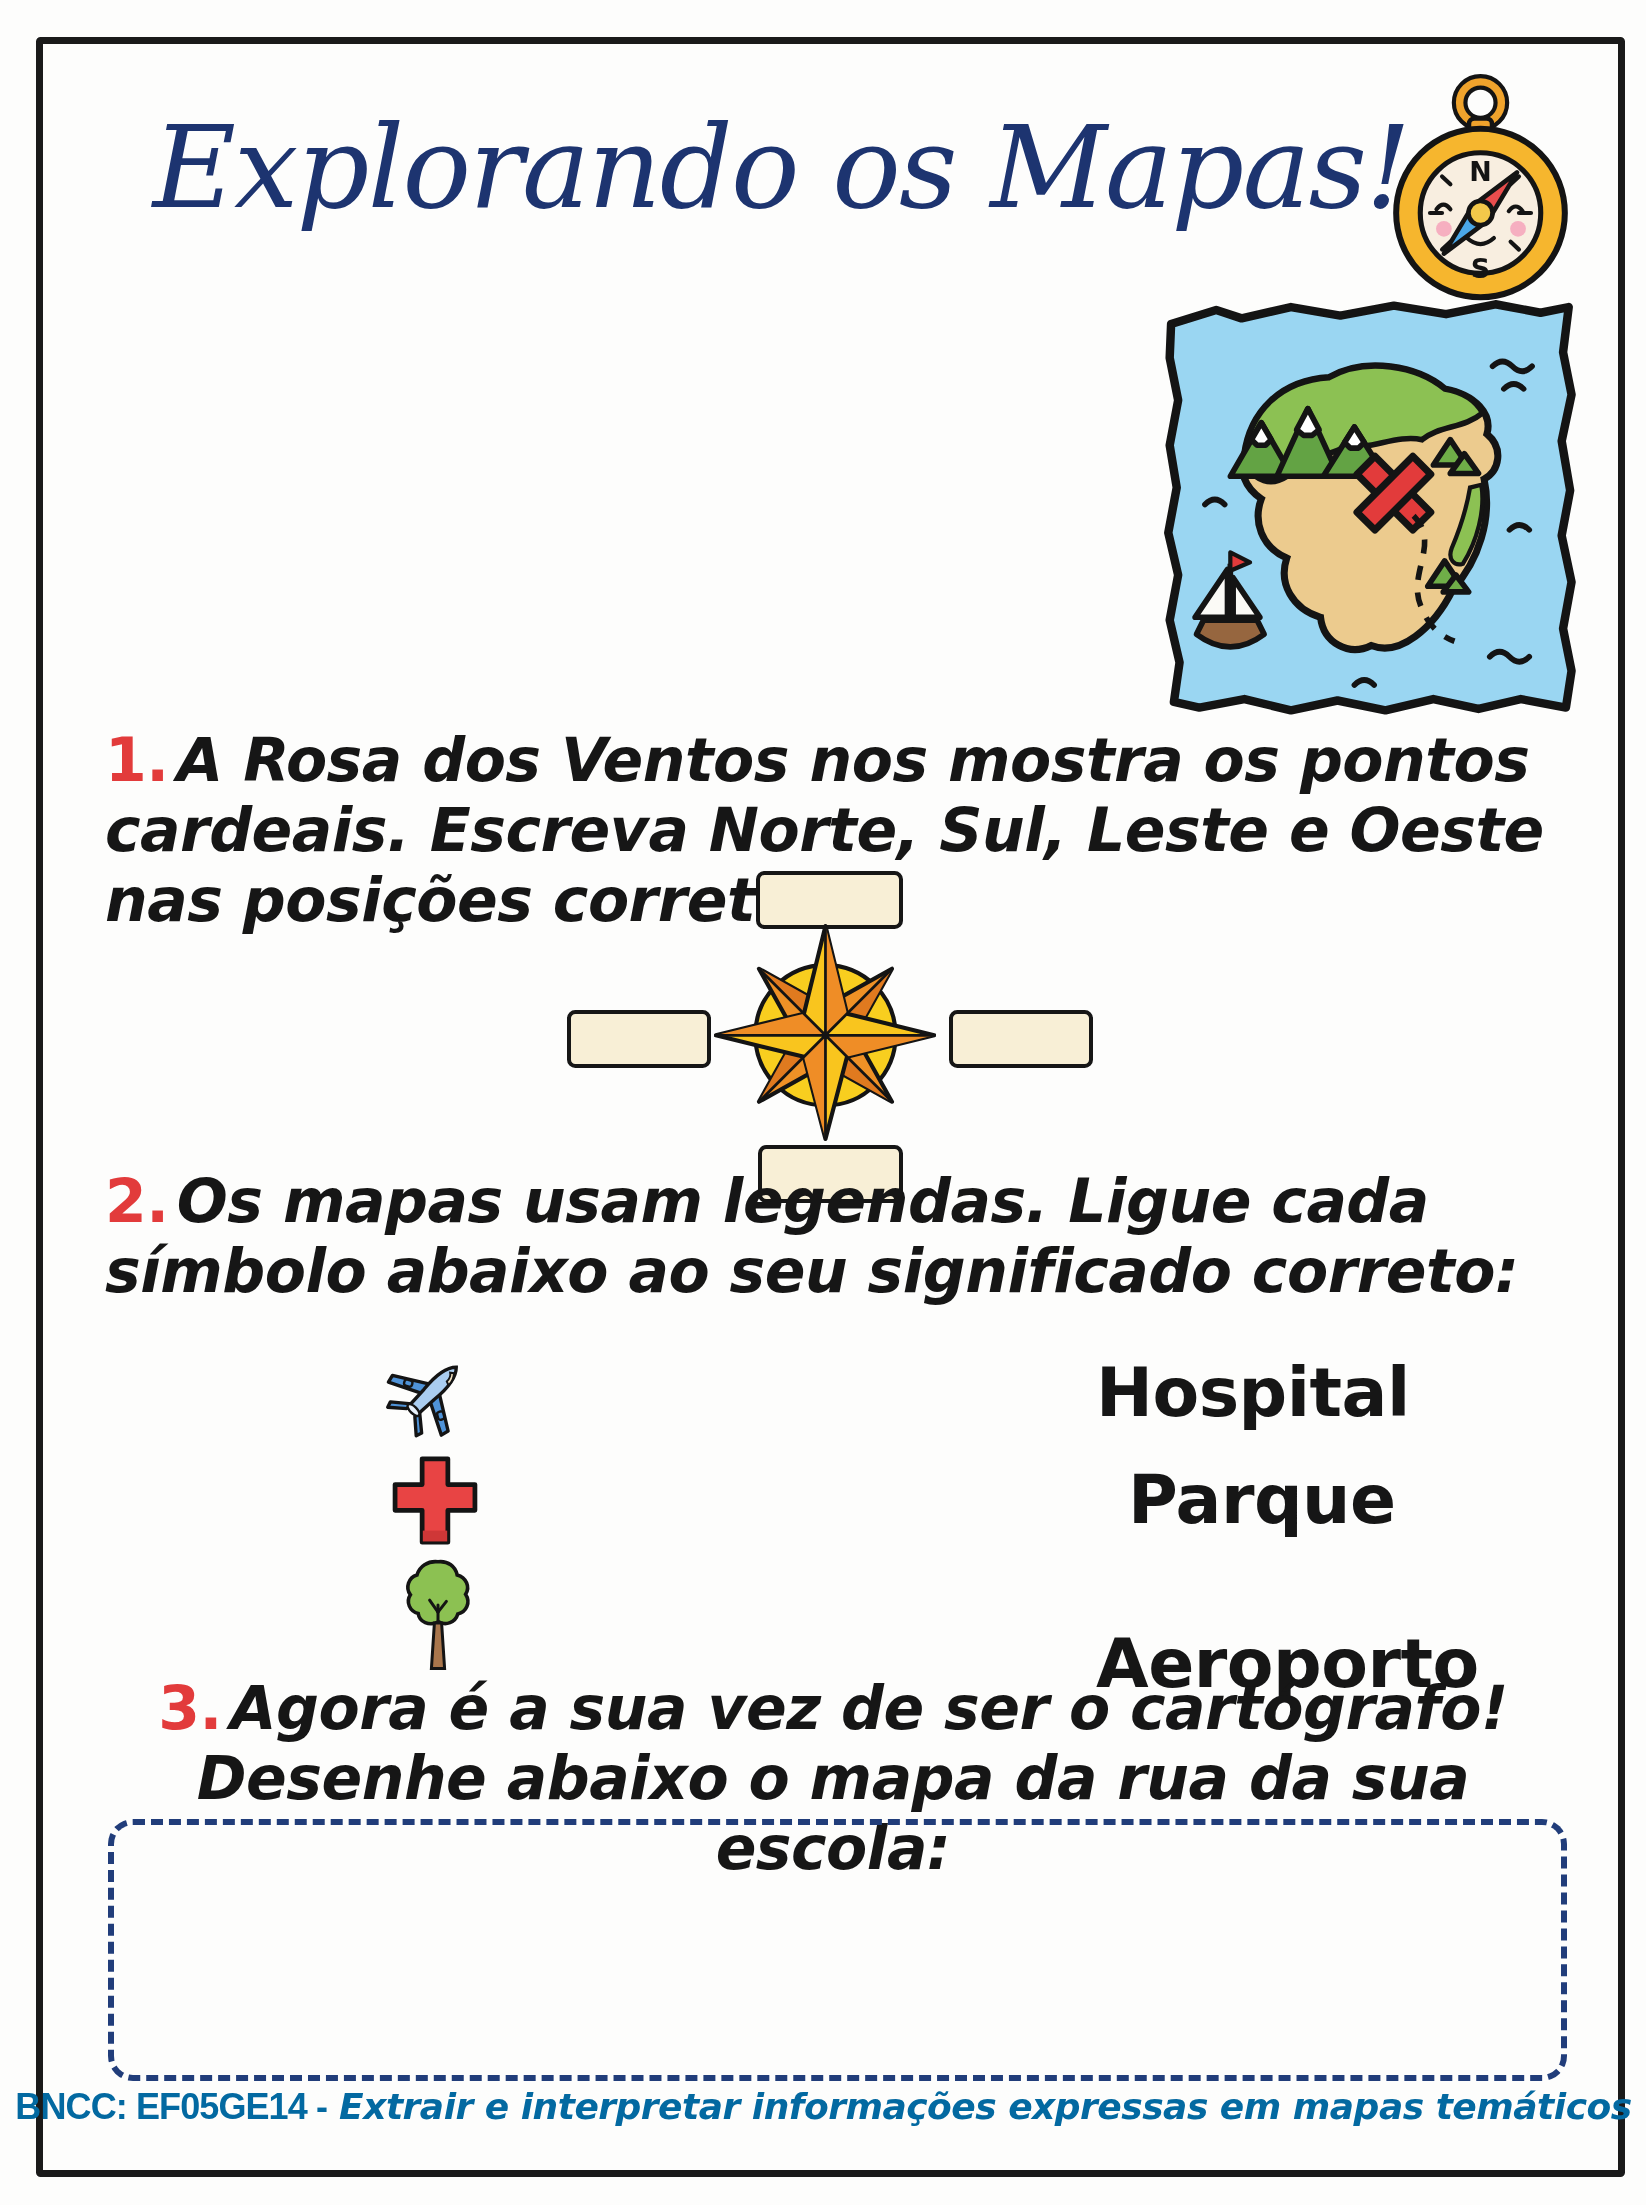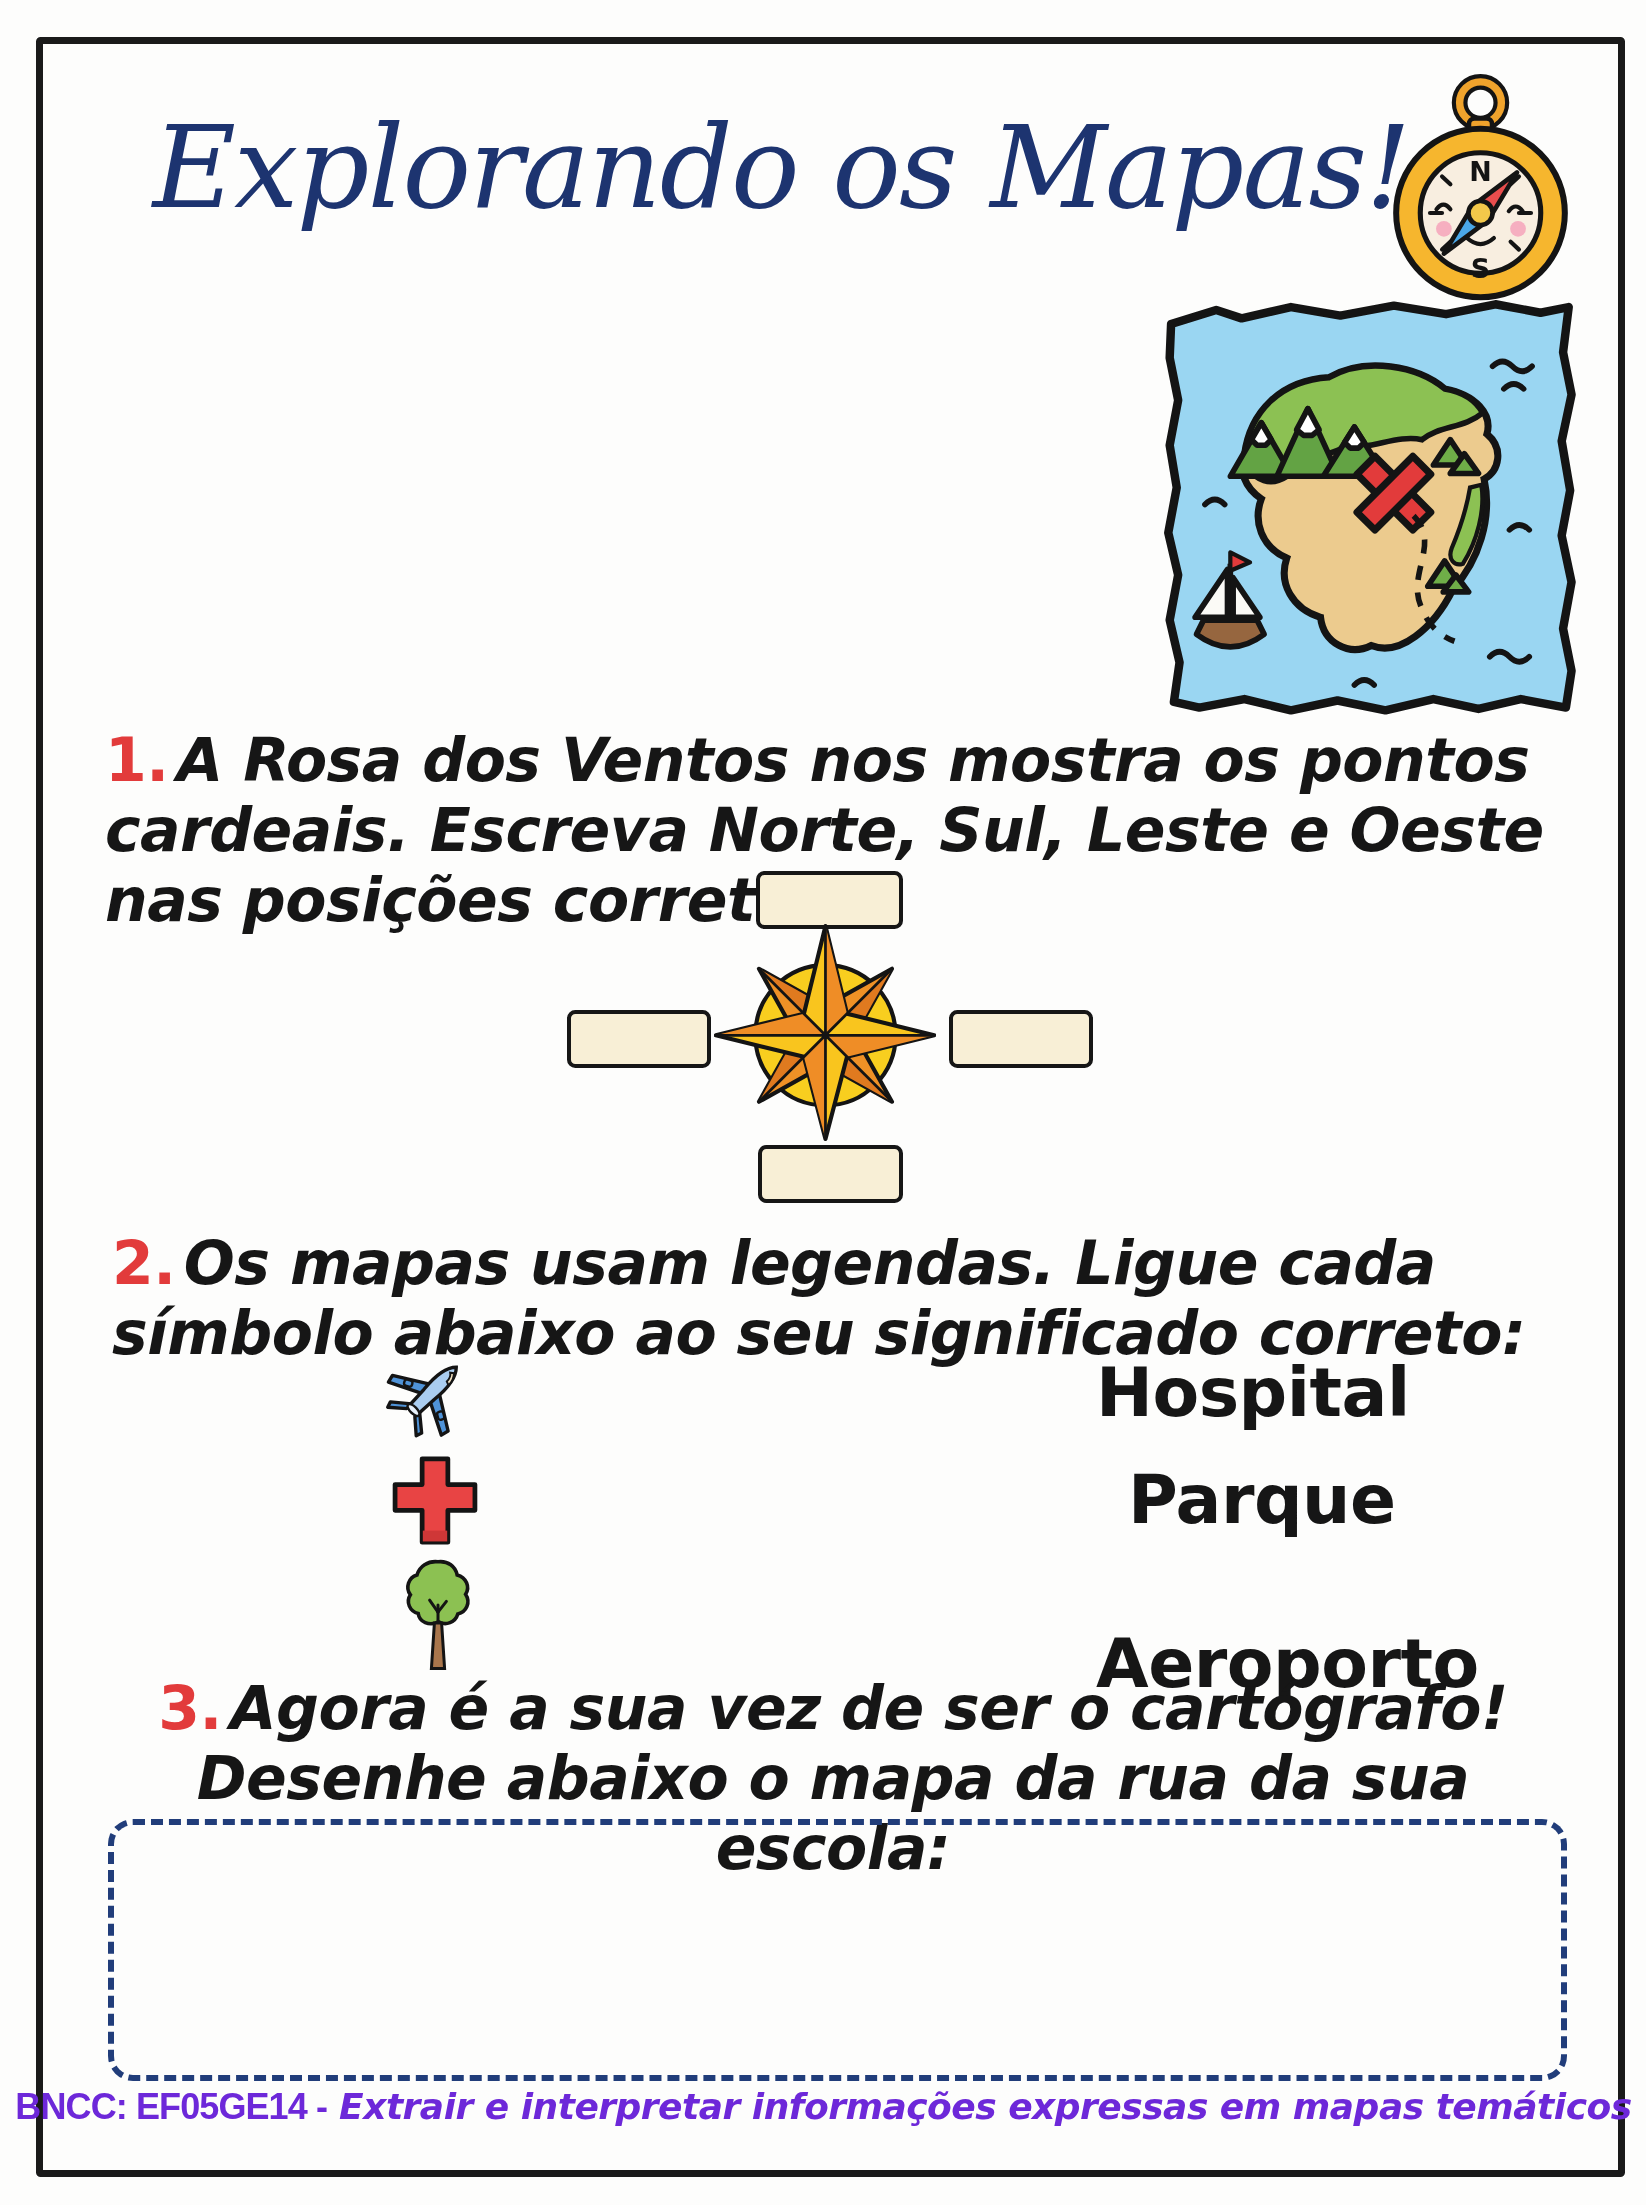--- a/index.html
+++ b/index.html
@@ -17,21 +17,21 @@
   
   .intro{position:absolute;left:105px;top:298px;width:1044px;margin:0;
          font-size:48px;line-height:70px;font-style:italic;font-weight:bold;
          text-align:justify;letter-spacing:-0.5px;}
   .map-illustration{position:absolute;left:1157px;top:291px;width:423px;height:427px;}
 
   
   .q{position:absolute;left:105px;width:1456px;font-size:60px;line-height:70px;
      font-style:italic;font-weight:bold;letter-spacing:-0.5px;}
   .q1{top:725px;}
-  .q2{top:1228px;margin-left:7px;}
+  .q2{top:1166px;}
   .q3{top:1673px;text-align:center;}
   .qnum{color:#e23b3b;font-style:normal;padding-right:8.3px;}
 
   
   .answer-box{position:absolute;background:#f8efd6;border:4.1px solid #161616;border-radius:8.3px;}
   .box-n{left:756px;top:871px;width:139px;height:50px;}
   .box-w{left:567px;top:1010px;width:136px;height:50px;}
   .box-e{left:949px;top:1010px;width:136px;height:50px;}
   .box-s{left:758px;top:1145px;width:137px;height:50px;}
   .rose{position:absolute;left:714px;top:924px;width:222px;height:217px;}
@@ -46,21 +46,21 @@
   .lab-0{top:1361px;}
   .lab-1{top:1468px;margin-left:32px;}
   .lab-2{top:1632px;}
 
   
   .draw-box{position:absolute;left:108px;top:1819px;width:1447px;height:250px;
             border:6px dashed #213d7a;border-radius:25px;background:transparent;}
 
   
   .footer{position:absolute;left:0;top:2086px;width:1647px;text-align:center;
-          font-size:36px;color:#6d28d9;white-space:nowrap;}
+          font-size:36px;color:#0369a1;white-space:nowrap;}
   .footer .code{font-family:"Liberation Sans",sans-serif;font-weight:bold;letter-spacing:-0.9px;}
   .footer .desc{font-style:italic;font-weight:600;letter-spacing:-0.5px;}
   svg{display:block;width:100%;height:100%;}
 </style>
 </head>
 <body>
 
 <div class="page">
   <div class="frame"></div>
 

